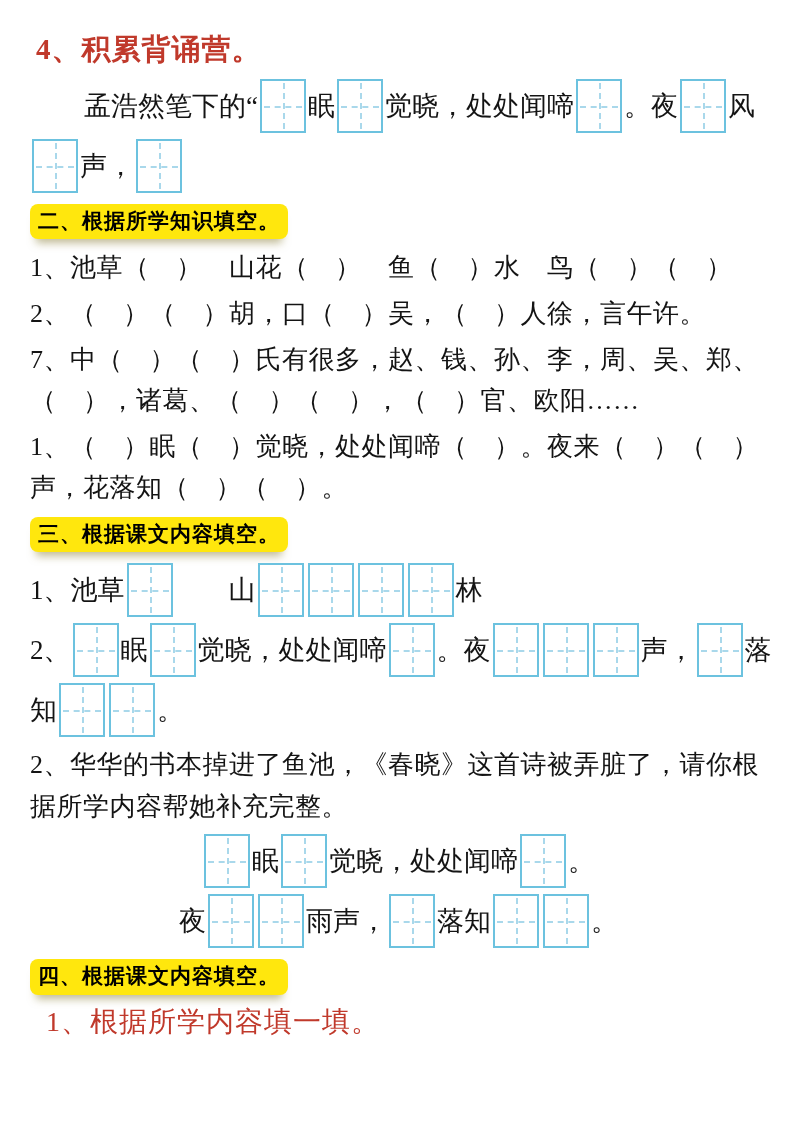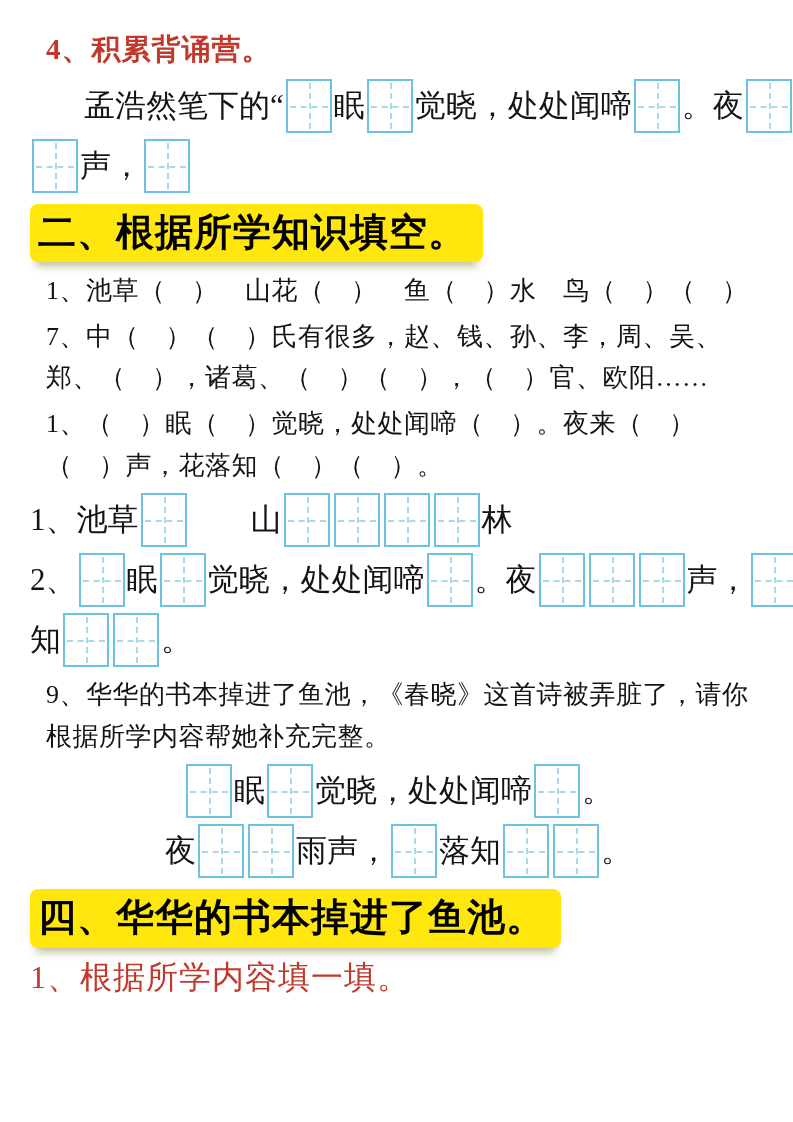--- a/index.html
+++ b/index.html
@@ -11,53 +11,53 @@
     color: #141414;
     overflow: hidden;
   }
   .page { padding: 30px 26px 0 30px; }
 
   
   .red-heading {
     color: #C0392B;
     font-size: 29px;
     font-weight: 700;
-    margin: 0 0 6px 16px;
+    margin: 0 0 6px 6px;
     letter-spacing: 1px;
   }
   .red-sub {
     color: #C0392B;
-    font-size: 32px;
+    font-size: 28px;
     font-weight: 400;
-    margin: 6px 0 8px 0;
+    margin: 6px 0 8px 16px;
     letter-spacing: 1px;
   }
 
   
   .yellow-wrap { margin: 8px 0 8px 0; }
   .yellow-heading {
     display: inline-block;
     background: #FFE70D;
     color: #000;
     font-family: "Liberation Sans", "DejaVu Sans", sans-serif;
     font-weight: 700;
-    font-size: 38px;
+    font-size: 21px;
     line-height: 1.35;
-    padding: 3px 16px 4px 8px;
+    padding: 3px 8px 4px 8px;
     border-radius: 8px;
     box-shadow: 0 10px 9px -6px rgba(140,130,60,0.55);
     letter-spacing: 1px;
   }
 
   
   .box-line {
     display: flex;
     align-items: center;
     flex-wrap: nowrap;
-    font-size: 31px;
+    font-size: 27px;
     min-height: 60px;
     white-space: pre;
     text-align: center;
   }
   .box-line.indent { padding-left: 54px; }
   .box-line.center-line { justify-content: center; }
 
   
   .tzg {
     flex: 0 0 auto;
@@ -78,46 +78,50 @@
     content: "";
     position: absolute;
     top: 2px; bottom: 2px; left: 50%;
     border-left: 2px dashed #A9D8EB;
   }
 
   
   .text-line {
     font-size: 26px;
     line-height: 1.6;
-    margin: 4px 16px;
+    margin: 4px 0;
     letter-spacing: 0.5px;
   }
 </style>
 </head>
 <body>
 
 <div class="page">
 
   <h2 class="red-heading">4、积累背诵营。</h2>
 
   <div class="box-line indent"><span>孟浩然笔下的“</span><span class="tzg"></span><span>眠</span><span class="tzg"></span><span>觉晓，处处闻啼</span><span class="tzg"></span><span>。夜</span><span class="tzg"></span><span>风</span></div>
   <div class="box-line"><span class="tzg"></span><span>声，</span><span class="tzg"></span></div>
 
   <div class="yellow-wrap">
     <span class="yellow-heading">二、根据所学知识填空。</span>
   </div>
   <p class="text-line">1、池草（　）　山花（　）　鱼（　）水　鸟（　）（　）</p>
+  <p class="text-line">2、（　）（　）胡，口（　）吴，（　）人徐，言午许。</p>
   <p class="text-line">7、中（　）（　）氏有很多，赵、钱、孙、李，周、吴、郑、（　），诸葛、（　）（　），（　）官、欧阳……</p>
   <p class="text-line">1、（　）眠（　）觉晓，处处闻啼（　）。夜来（　）（　）声，花落知（　）（　）。</p>
 
+  <div class="yellow-wrap">
+    <span class="yellow-heading">三、根据课文内容填空。</span>
+  </div>
   <div class="box-line"><span>1、池草</span><span class="tzg"></span><span>　　山</span><span class="tzg"></span><span class="tzg"></span><span class="tzg"></span><span class="tzg"></span><span>林</span></div>
   <div class="box-line"><span>2、</span><span class="tzg"></span><span>眠</span><span class="tzg"></span><span>觉晓，处处闻啼</span><span class="tzg"></span><span>。夜</span><span class="tzg"></span><span class="tzg"></span><span class="tzg"></span><span>声，</span><span class="tzg"></span><span>落</span></div>
   <div class="box-line"><span>知</span><span class="tzg"></span><span class="tzg"></span><span>。</span></div>
-  <p class="text-line">9、华华的书本掉进了鱼池，《春晓》这首诗被弄脏了，请你根据所学内容帮她补充完整。</p>
+  <p class="text-line">2、华华的书本掉进了鱼池，《春晓》这首诗被弄脏了，请你根据所学内容帮她补充完整。</p>
   <div class="box-line center-line"><span class="tzg"></span><span>眠</span><span class="tzg"></span><span>觉晓，处处闻啼</span><span class="tzg"></span><span>。</span></div>
   <div class="box-line center-line"><span>夜</span><span class="tzg"></span><span class="tzg"></span><span>雨声，</span><span class="tzg"></span><span>落知</span><span class="tzg"></span><span class="tzg"></span><span>。</span></div>
 
   <div class="yellow-wrap">
-    <span class="yellow-heading">四、华华的书本掉进了鱼池。</span>
+    <span class="yellow-heading">四、根据课文内容填空。</span>
   </div>
   <h3 class="red-sub">1、根据所学内容填一填。</h3>
 
 </div>
 
 </body></html>

